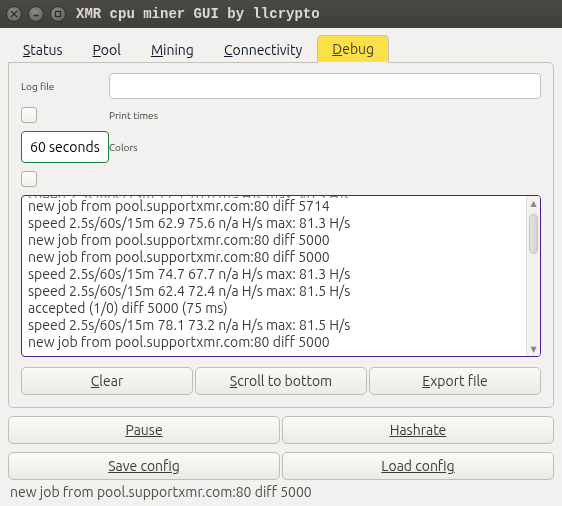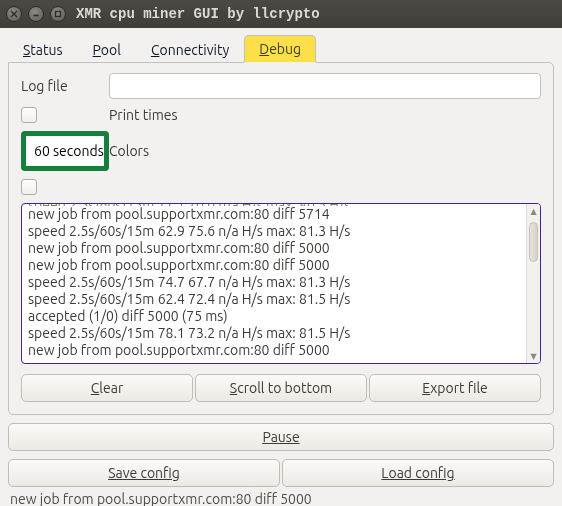--- a/index.html
+++ b/index.html
@@ -75,37 +75,37 @@
     border-radius: 0 5px 5px 5px;
     padding: 10px 12px 12px 12px;
     background: #f2f1ef;
     flex: 1 1 auto;
     display: flex;
     flex-direction: column;
   }
   .u { text-decoration: underline; }
   
   .form { display: grid; grid-template-columns: 88px 1fr; row-gap: 8px; align-items: center; }
-  .lbl { font-size: 14px; color: #3c3b37; }
+  .lbl { font-size: 10px; color: #3c3b37; }
   .textfield {
     height: 26px;
     background: #fff;
     border: 1px solid #c4c0bb;
     border-radius: 4px;
     padding: 2px 6px;
     width: 100%;
     font-family: inherit;
     font-size: 14px;
   }
   .spin-wrap {
     display: flex;
-    border: 5px solid #15803d;
+    border: 1px solid #15803d;
     border-radius: 4px;
     background: #fff;
-    height: 40px;
+    height: 32px;
     overflow: hidden;
   }
   .spin-wrap input {
     border: none; outline: none; flex: 1; padding: 2px 8px;
     font-family: inherit; font-size: 14px; background: transparent;
   }
   .spin-btns {
     width: 18px;
     border-left: 1px solid #dcd9d4;
     display: flex; flex-direction: column;
@@ -219,20 +219,21 @@
     </div>
   </div>
   <span>XMR cpu miner GUI by llcrypto</span>
 </div>
 
 <div class="win">
 
   <div class="tabbar">
     <div class="tab"><span class="u">S</span><span>tatus</span></div>
     <div class="tab"><span class="u">P</span><span>ool</span></div>
+    <div class="tab"><span class="u">M</span><span>ining</span></div>
     <div class="tab"><span class="u">C</span><span>onnectivity</span></div>
     <div class="tab active"><span class="u">D</span><span>ebug</span></div>
   </div>
 
   <div class="tabpanel">
 
     <div class="form">
       <div class="lbl">Log file</div>
       <input class="textfield" type="text" value="" style="">
 
@@ -287,20 +288,23 @@
         </div>
     </div>
 
   </div>
 
   <div class="outer-rows">
     <div class="btnrow">
       <div class="btn">
           <span><span class="u">P</span><span>ause</span></span>
         </div>
+      <div class="btn">
+          <span><span class="u">H</span><span>ashrate</span></span>
+        </div>
     </div>
     <div class="btnrow">
       <div class="btn">Save config</div>
       <div class="btn">Load config</div>
     </div>
   </div>
 
   <div class="statusbar">new job from pool.supportxmr.com:80 diff 5000</div>
 
 </div>

